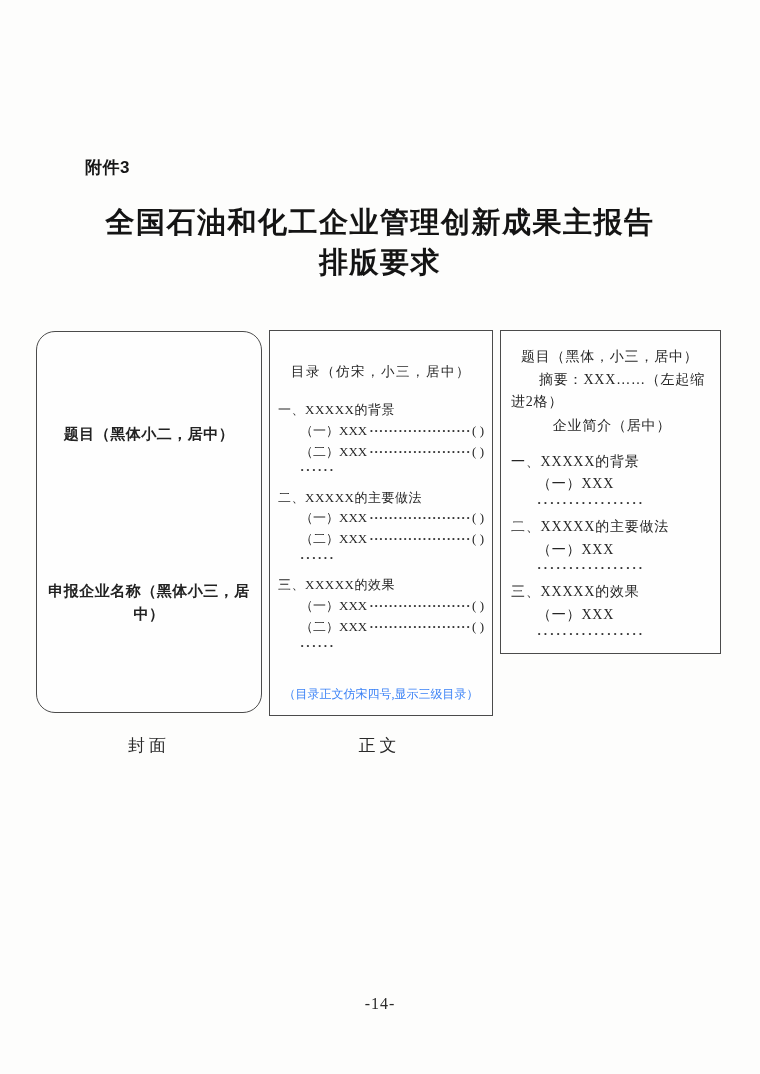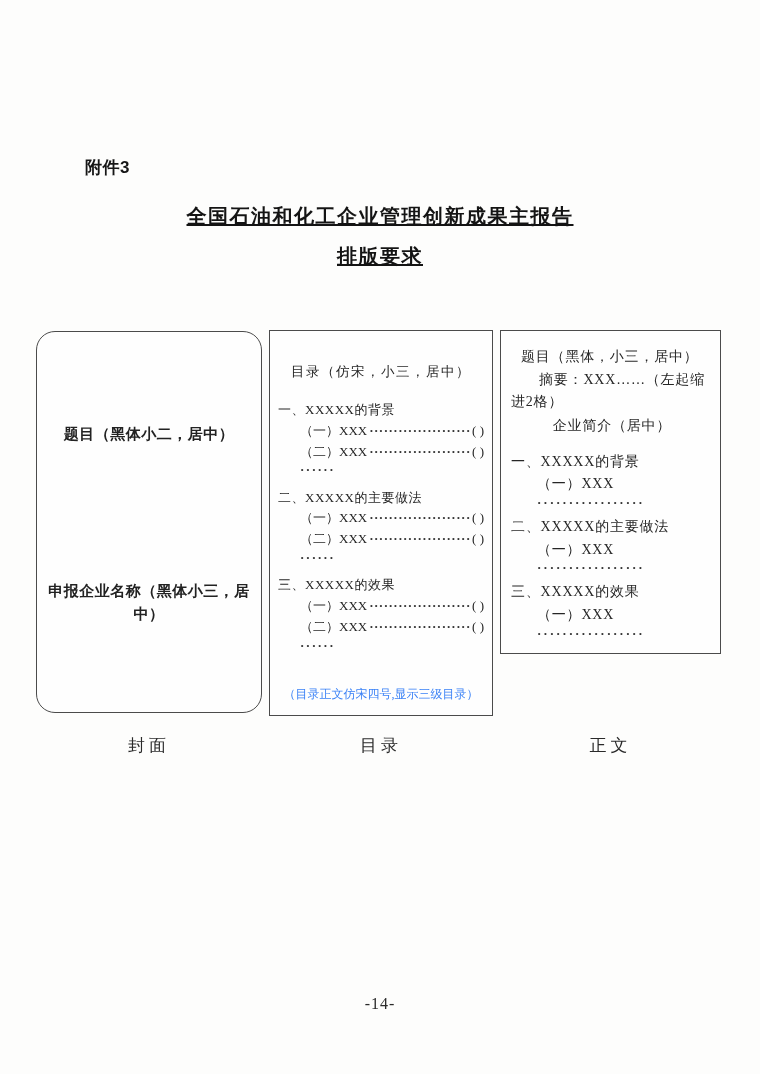--- a/index.html
+++ b/index.html
@@ -17,21 +17,21 @@
     overflow: hidden;
   }
   .heiti { font-family: "Liberation Sans", sans-serif; font-weight: bold; }
   .fangsong { font-family: "Liberation Serif", serif; }
 
   .attachment-label {
     position: absolute; left: 85px; top: 156px;
     font-size: 17px; letter-spacing: 0.5px; color: #161616;
   }
   .title-line { position: absolute; left: 0; width: 100%; text-align: center;
-    font-size: 20px; letter-spacing: 1.5px; color: #141414; text-decoration: underline; }
+    font-size: 29px; letter-spacing: 1.5px; color: #141414; }
   .title-line.l1 { top: 203px; }
   .title-line.l2 { top: 243px; }
 
   .panels {
     position: absolute; left: 36px; top: 330px;
     display: flex; gap: 7px; align-items: flex-start;
   }
   .panel {
     border: 1px solid #4b4b4b;
     background: #fefefe;
@@ -174,19 +174,18 @@
         <div class="body-line">三、XXXXX的效果</div>
         <div class="body-line body-item">（一）XXX</div>
         <div class="body-dots">·················</div>
       </div>
     </div>
 
   </div>
 
   <div class="captions">
     <div class="caption c1 fangsong">封面</div>
-    <div class="caption c2 fangsong">目录</div>
     <div class="caption c3 fangsong">正文</div>
   </div>
 
   <div class="page-number">-14-</div>
 
 </div>
 
 </body></html>

